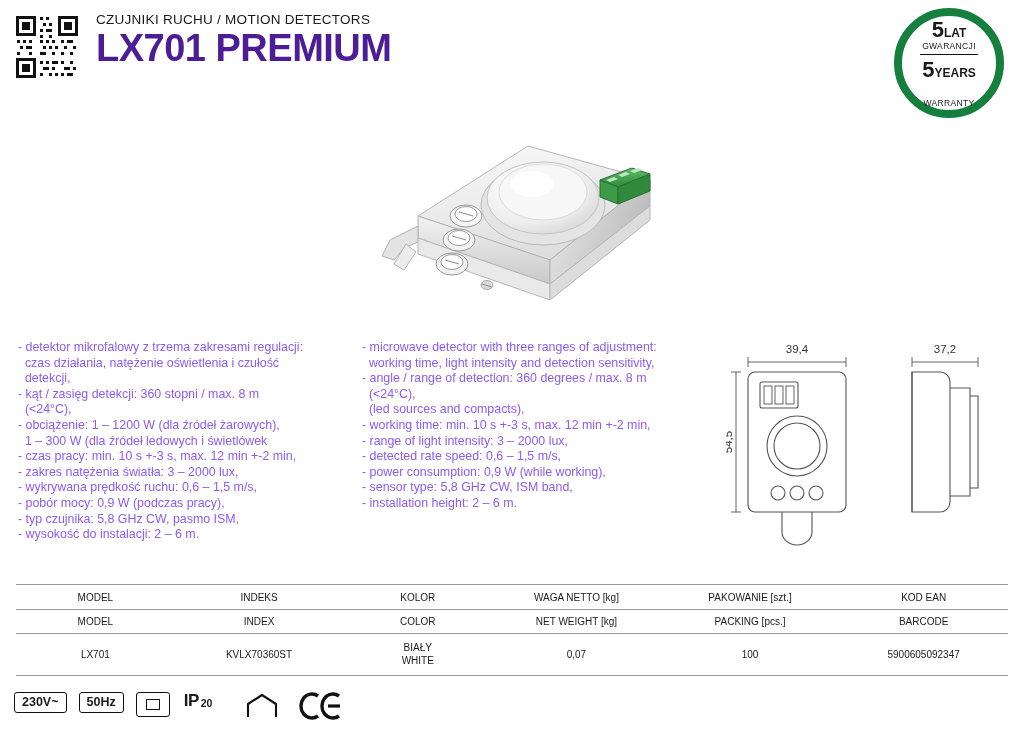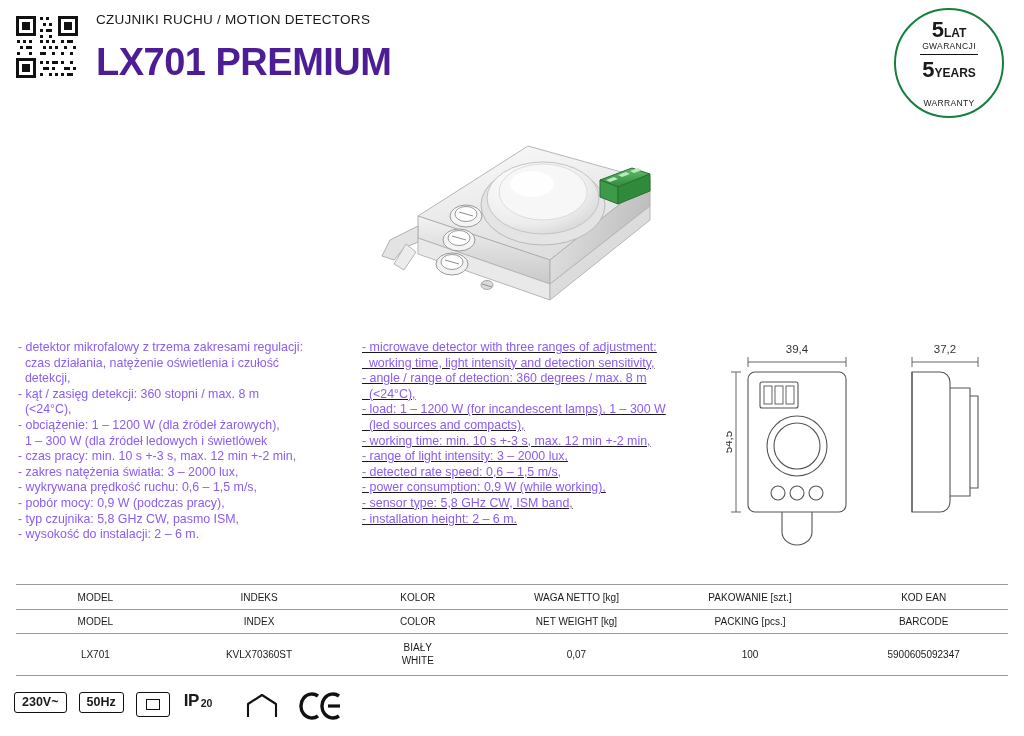--- a/index.html
+++ b/index.html
@@ -15,50 +15,50 @@
 
   
   .qr {
     position: absolute; left: 14px; top: 14px;
     width: 66px; height: 66px;
     background: #fff;
   }
   .header-text { position: absolute; left: 96px; top: 12px; }
   .kicker {
     font-size: 13.5px; letter-spacing: .02em; color: #1a1a1a;
-    margin: 0 0 16px 0; font-weight: 400;
+    margin: 0 0 2px 0; font-weight: 400;
   }
   .title {
     font-size: 38px; font-weight: 700; letter-spacing: -0.5px;
     margin: 0; line-height: 1.05; color: #4c1d95;
   }
 
   
   .warranty {
     position: absolute; right: 20px; top: 8px;
     width: 110px; height: 110px; border-radius: 50%;
-    border: 2px solid #15803d;
+    border: 8px solid #15803d;
     display: flex; flex-direction: column;
     align-items: center; justify-content: center;
     text-align: center; line-height: 1;
   }
   .warranty .ln1 { font-size: 22px; font-weight: 700; }
   .warranty .ln1 small { font-size: 12px; font-weight: 700; }
   .warranty .ln2 { font-size: 8.5px; letter-spacing: .04em; margin-top: 1px; }
   .warranty .rule { width: 58px; height: 1px; background: #111; margin: 4px 0; }
   .warranty .ln3 { font-size: 22px; font-weight: 700; }
   .warranty .ln3 small { font-size: 12px; font-weight: 700; }
   .warranty .ln4 { font-size: 8.5px; letter-spacing: .04em; margin-top: 18px; text-align: center; }
 
   
   .photo { position: absolute; left: 360px; top: 88px; width: 330px; height: 230px; }
 
   
   .specs-pl { position: absolute; left: 18px; top: 340px; width: 330px; }
-  .specs-en { position: absolute; left: 362px; top: 340px; width: 350px; text-decoration: underline; }
+  .specs-en { position: absolute; left: 362px; top: 340px; width: 350px; }
   .spec-line {
     font-size: 12.4px; line-height: 15.6px; margin: 0; color: #8b5cf6;
     white-space: pre-wrap;
   }
 
   
   .dims { position: absolute; left: 726px; top: 336px; width: 290px; height: 230px; }
   .dim-label { font-size: 11.5px; fill: #333; }
 
   
@@ -256,21 +256,20 @@
     <p class="spec-line">- pobór mocy: 0,9 W (podczas pracy),</p>
     <p class="spec-line">- typ czujnika: 5,8 GHz CW, pasmo ISM,</p>
     <p class="spec-line">- wysokość do instalacji: 2 – 6 m.</p>
   </div>
 
   <div class="specs-en">
     <p class="spec-line">- microwave detector with three ranges of adjustment:</p>
     <p class="spec-line">  working time, light intensity and detection sensitivity,</p>
     <p class="spec-line">- angle / range of detection: 360 degrees / max. 8 m</p>
     <p class="spec-line">  (&lt;24°C),</p>
-    <p class="spec-line">- load: 1 – 1200 W (for incandescent lamps), 1 – 300 W</p>
     <p class="spec-line">  (led sources and compacts),</p>
     <p class="spec-line">- working time: min. 10 s +-3 s, max. 12 min +-2 min,</p>
     <p class="spec-line">- range of light intensity: 3 – 2000 lux,</p>
     <p class="spec-line">- detected rate speed: 0,6 – 1,5 m/s,</p>
     <p class="spec-line">- power consumption: 0,9 W (while working),</p>
     <p class="spec-line">- sensor type: 5,8 GHz CW, ISM band,</p>
     <p class="spec-line">- installation height: 2 – 6 m.</p>
   </div>
 
   <div class="dims">

